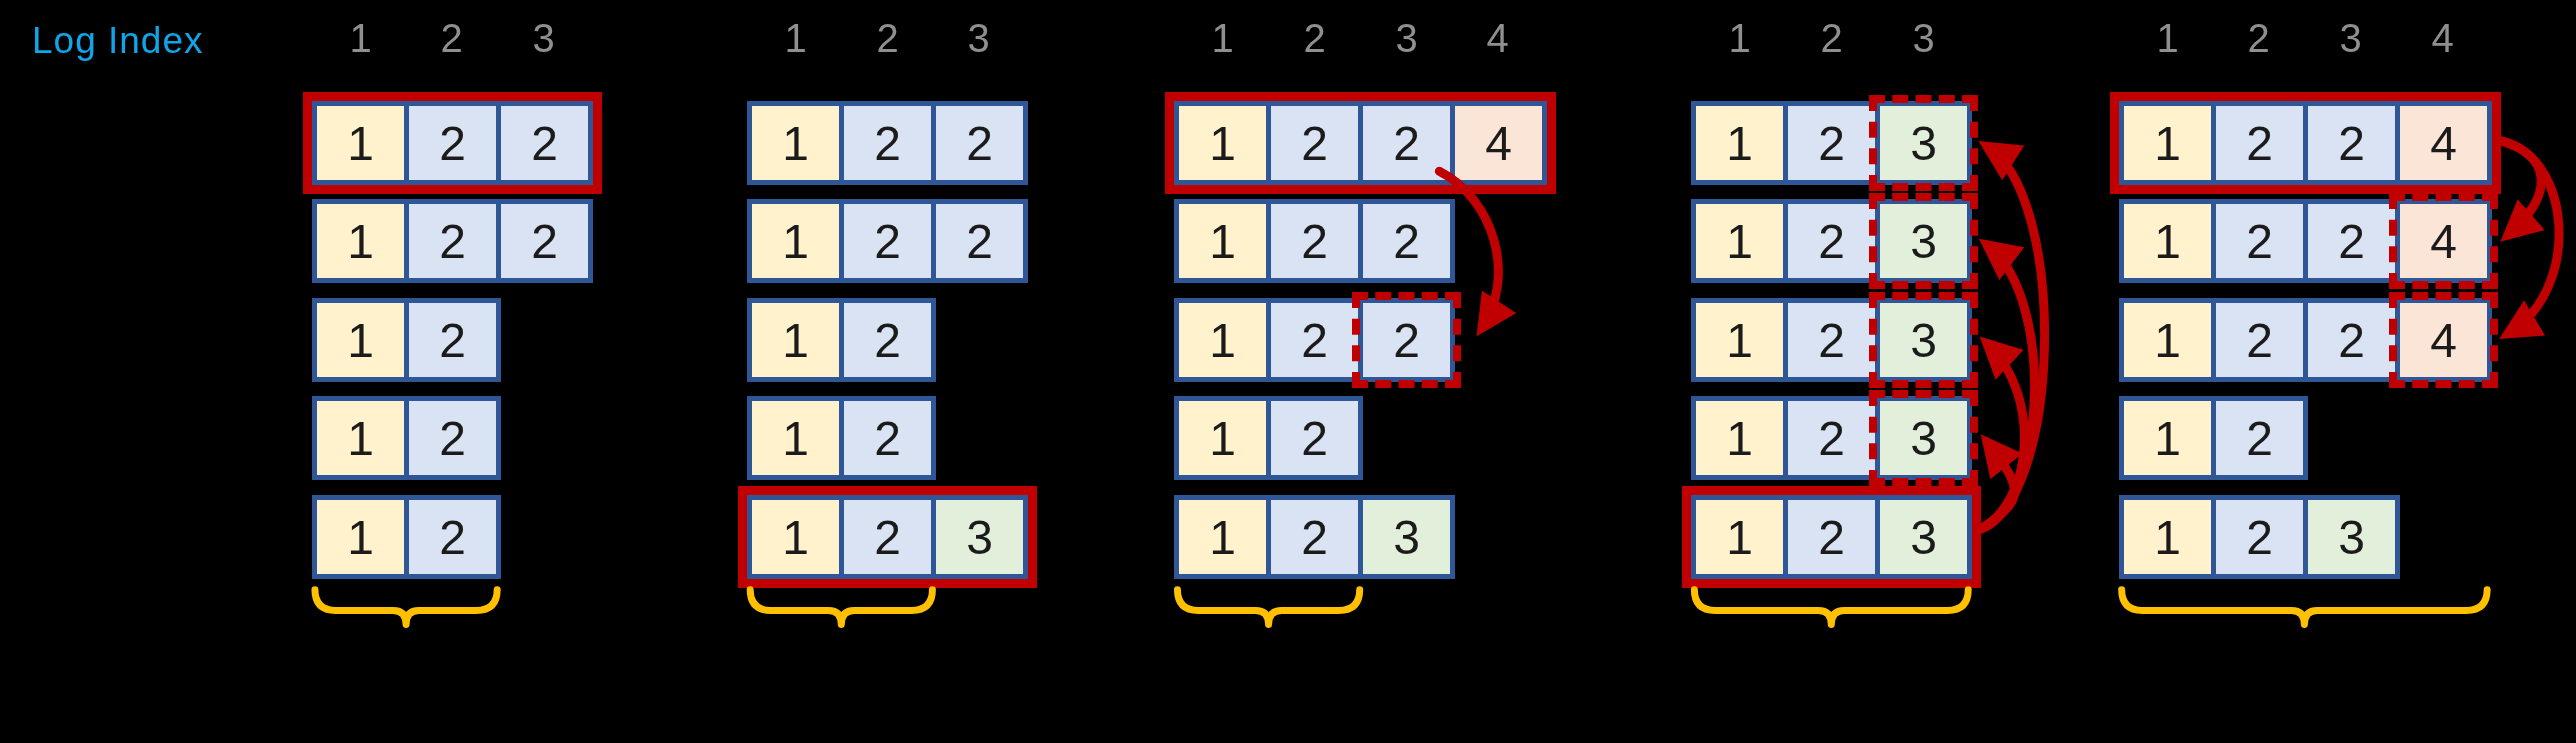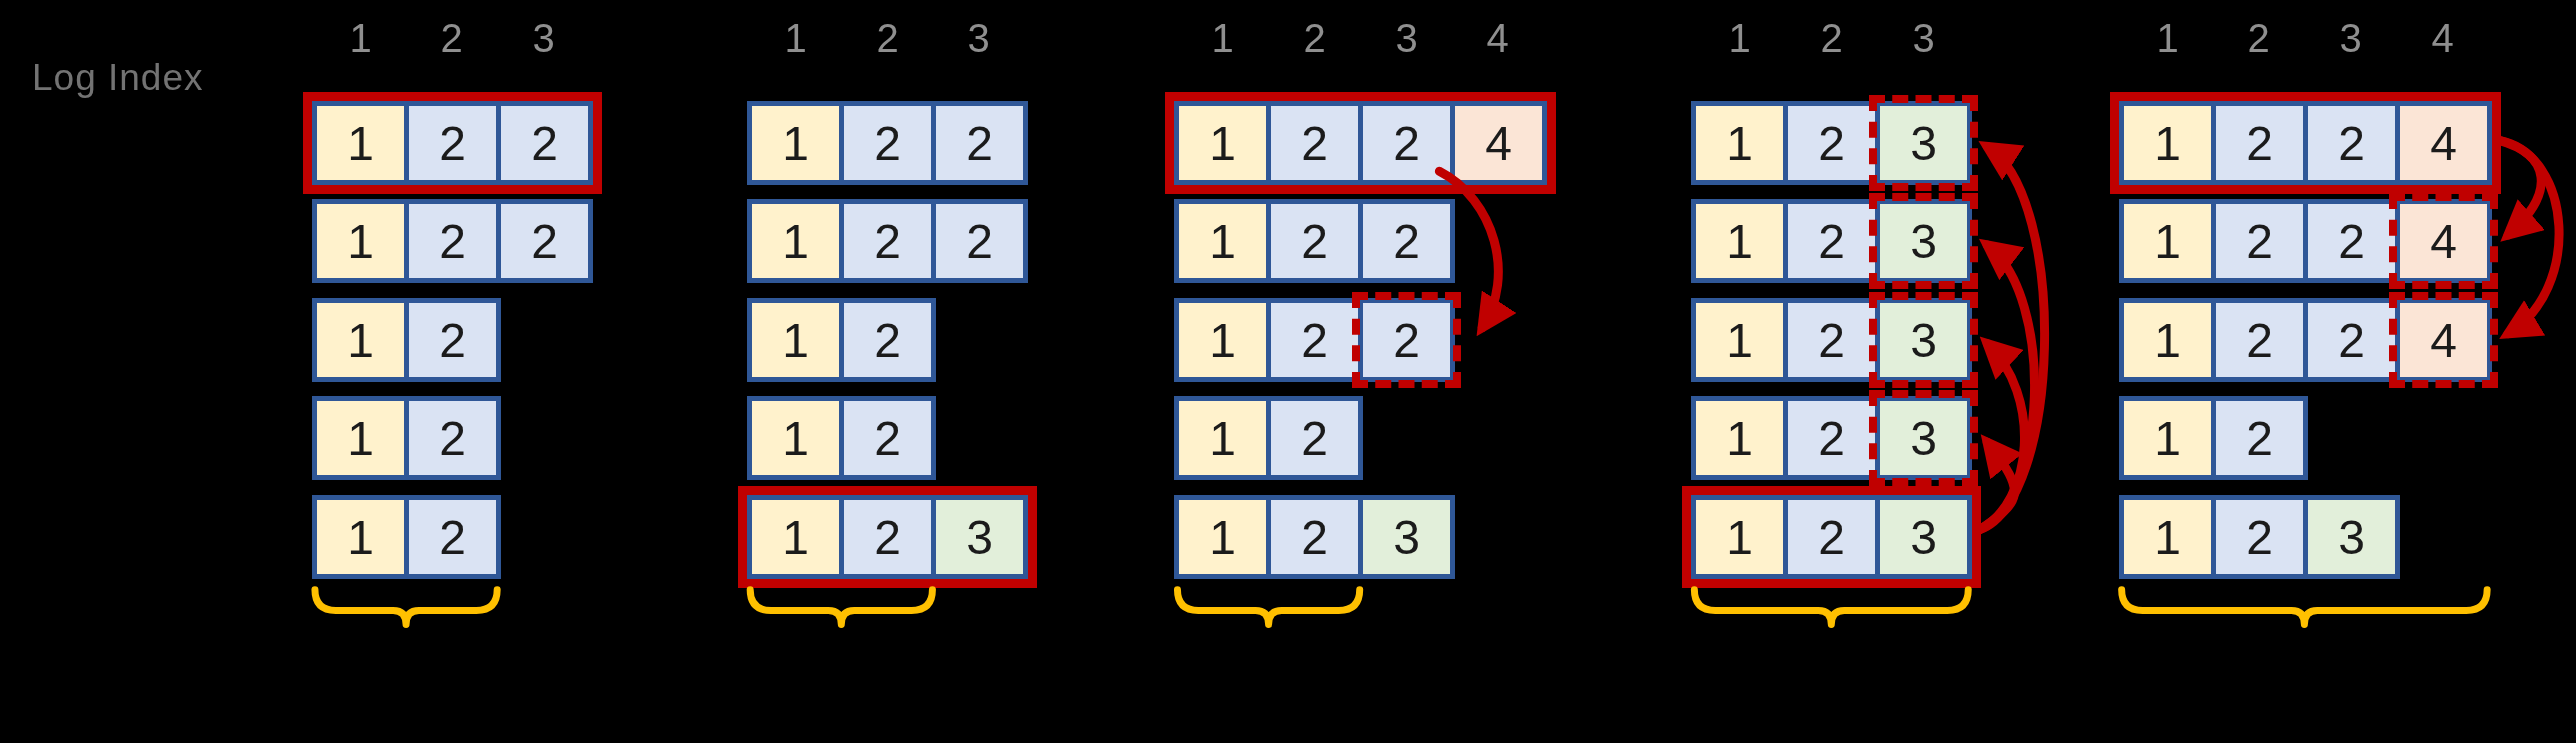--- a/index.html
+++ b/index.html
@@ -1,18 +1,18 @@
 <!DOCTYPE html>
 <html><head>
 <meta charset="utf-8">
 <style>
   html,body{margin:0;padding:0;background:#000;}
   .canvas{position:relative;width:2576px;height:743px;background:#000;overflow:hidden;
           font-family:"Liberation Sans", sans-serif;}
-  .log-index{position:absolute;left:32px;top:20px;font-size:37px;color:#737373;letter-spacing:1px;margin-top:37px;}
+  .log-index{position:absolute;left:32px;top:20px;font-size:37px;color:#0ea5e9;letter-spacing:1px;}
   #panels{position:absolute;inset:0;}
   .panel{position:absolute;inset:0;pointer-events:none;}
   .col-label{position:absolute;top:16px;width:97px;text-align:center;font-size:40px;color:#8F8F8F;}
   .row{position:absolute;display:flex;height:84px;}
   .row.leader{box-shadow:0 0 0 9px #C00000;}
   .cell{position:relative;width:97px;height:84px;box-sizing:border-box;border:5px solid #2F5797;
         display:flex;align-items:center;justify-content:center;font-size:48px;color:#1B1B1B;}
   .cell + .cell{margin-left:-5px;}
   .cell.f1{background:#FFF2CC;}
   .cell.f2{background:#DAE3F3;}

